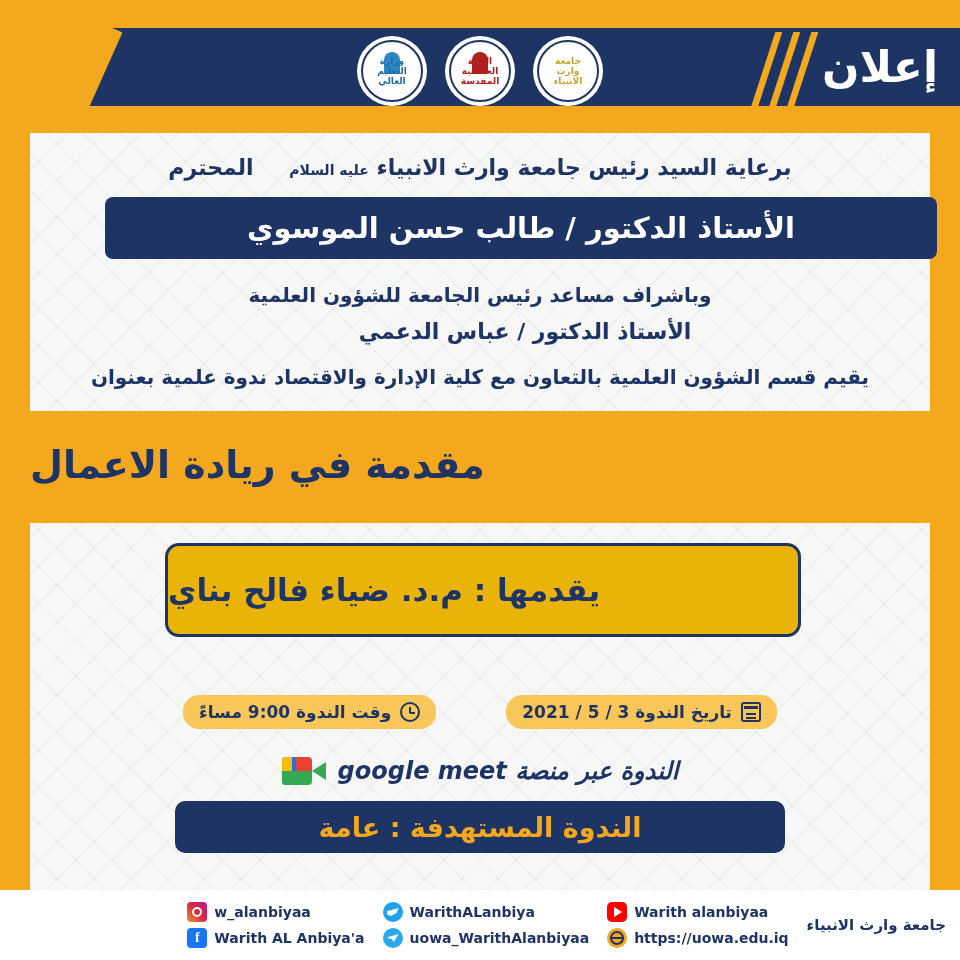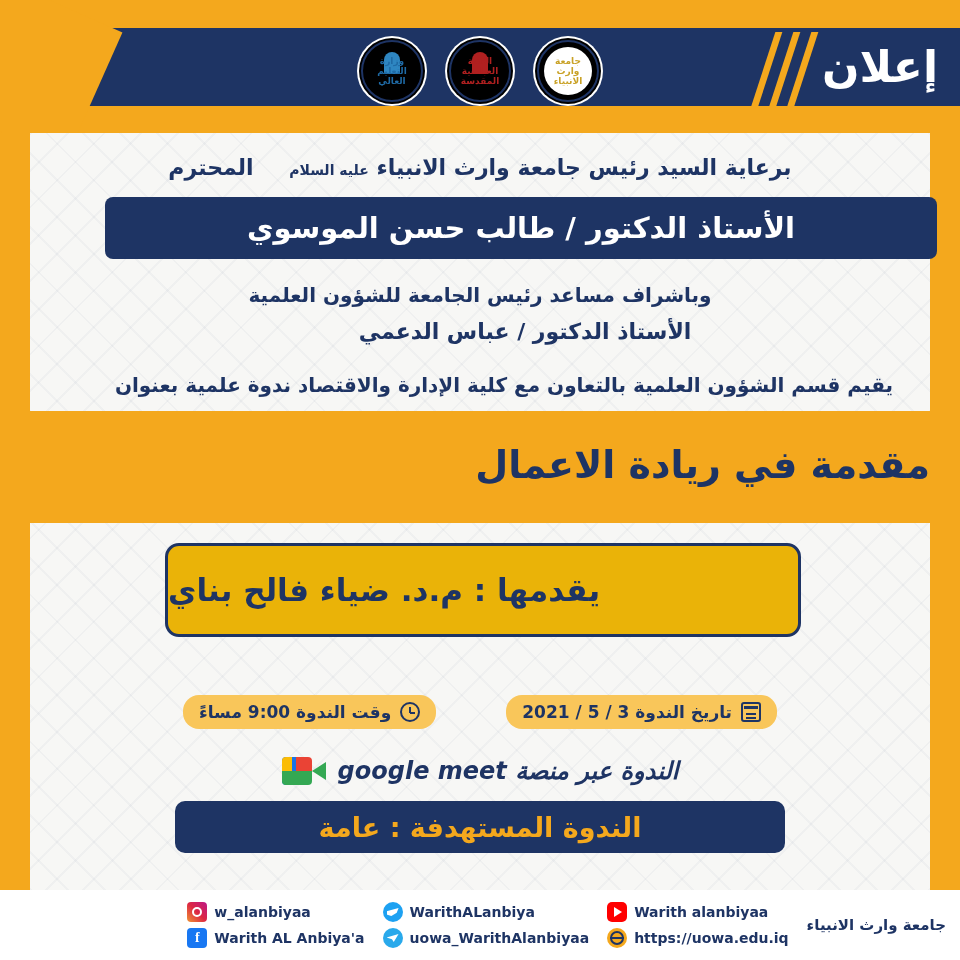--- a/index.html
+++ b/index.html
@@ -47,21 +47,21 @@
   .header-slashes span:nth-child(2){right:22px;}
   .header-slashes span:nth-child(3){right:40px;}
 
   .logos{
     position:absolute;left:0;right:0;top:38px;
     display:flex;justify-content:center;align-items:center;gap:22px;
     direction:ltr;
   }
   .logo{
     width:66px;height:66px;border-radius:50%;
-    background:#000000;position:relative;overflow:hidden;
+    background:#ffffff;position:relative;overflow:hidden;
     box-shadow:0 0 0 2px #ffffff;
   }
   .logo .ring{
     position:absolute;inset:2px;border-radius:50%;
     border:2px solid #1e3464;
   }
   .logo .inner{
     position:absolute;inset:9px;border-radius:50%;
     display:flex;align-items:center;justify-content:center;
     font-size:9px;color:#1e3464;text-align:center;line-height:10px;
@@ -107,27 +107,27 @@
     position:absolute;left:75px;top:64px;width:832px;height:62px;
     background:#1e3464;border-radius:8px;
     display:flex;align-items:center;justify-content:center;
   }
   .name-box span{
     color:#ffffff;font-size:29px;font-weight:bold;
   }
 
   .sub1{top:150px;font-size:20px;}
   .sub2{top:186px;font-size:22px;padding-left:45px;}
-  .sub3{top:240px;font-size:20px;padding-left:24px;}
+  .sub3{top:232px;font-size:20px;}
 
   .title-band{
     top:278px;height:112px;
   }
   .title-text{
-    position:absolute;left:0;top:310px;width:900px;text-align:right;
+    position:absolute;left:0;top:310px;width:900px;text-align:left;
     font-size:38px;color:#1e3464;font-weight:bold;
   }
 
   .speaker-box{
     position:absolute;left:135px;top:410px;width:630px;height:88px;
     background:#eab308;border:3px solid #1e3464;border-radius:14px;
     display:flex;align-items:center;justify-content:flex-end;
   }
   .speaker-box span{
     font-size:31px;color:#1e3464;font-weight:bold;letter-spacing:2px;

